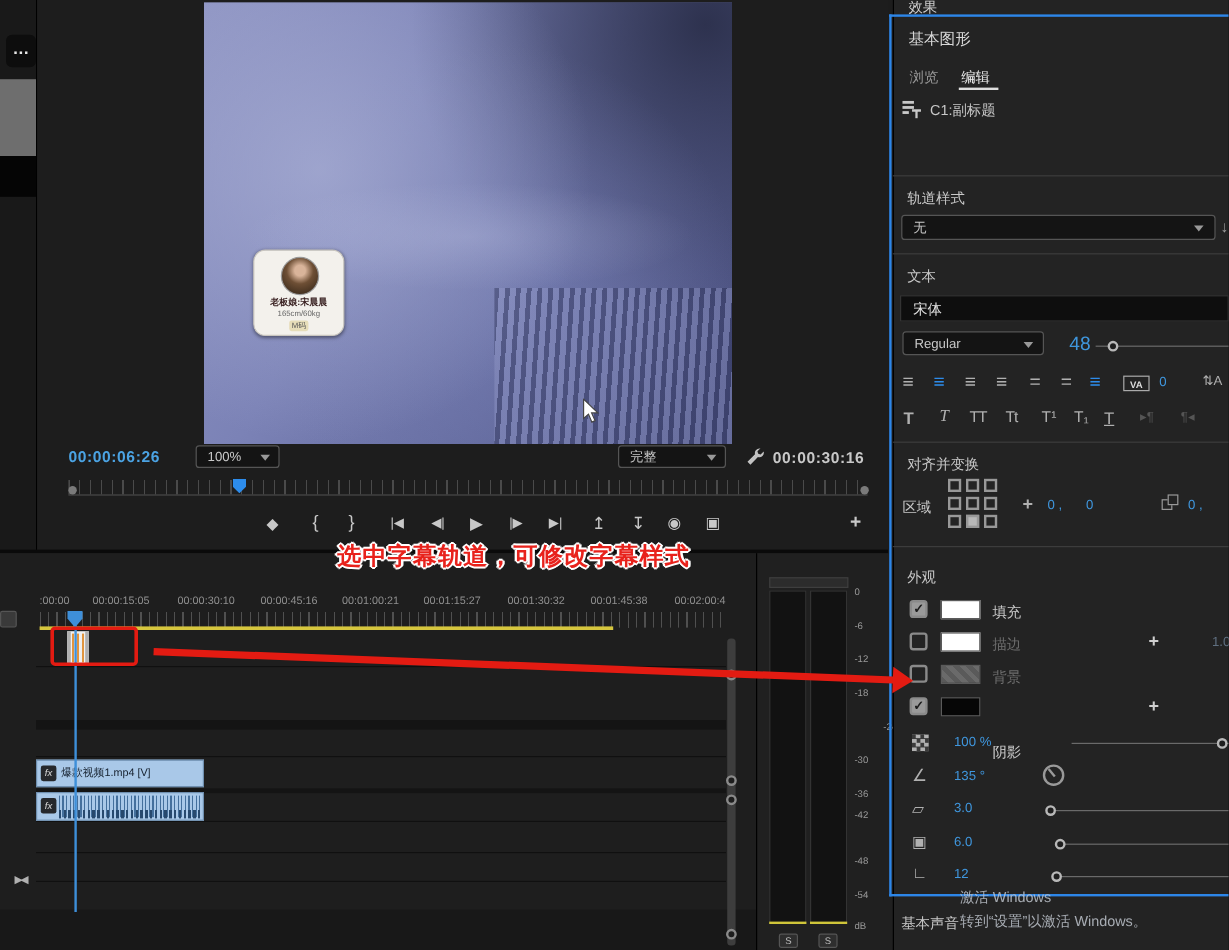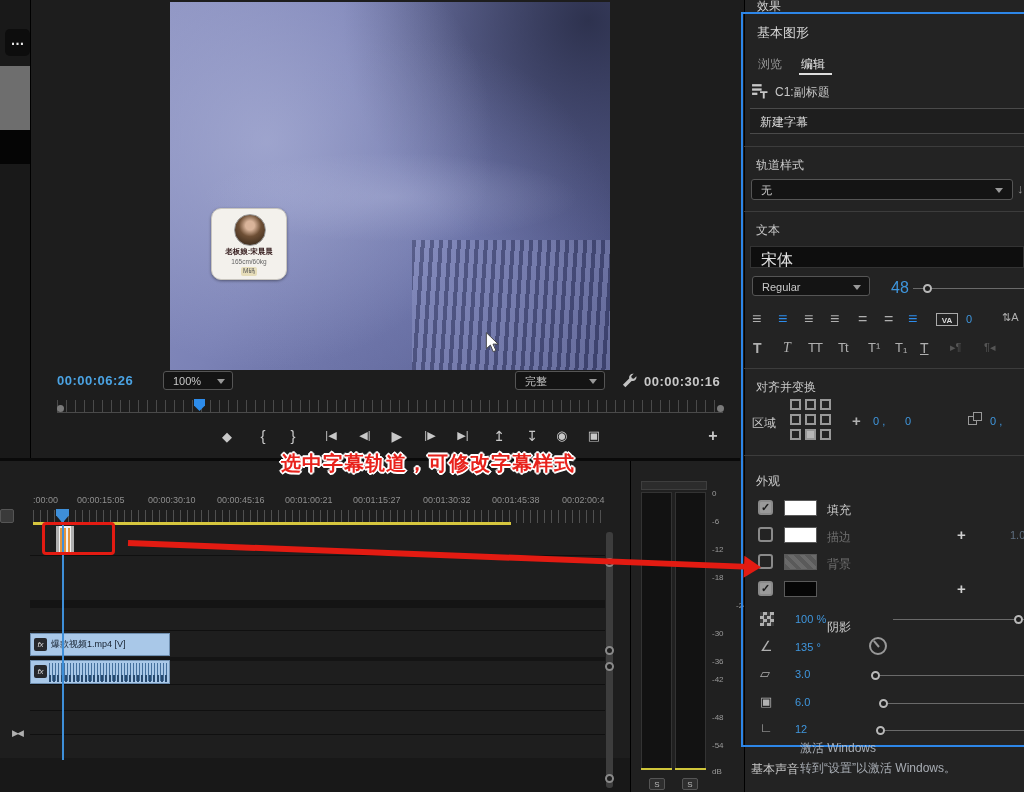--- a/index.html
+++ b/index.html
@@ -199,38 +199,34 @@
   <div class="ab" style="left:799px;top:73px;width:33px;height:2px;background:#dedede;"></div>
 
   <svg class="ab" style="left:751px;top:82px;" width="17" height="17" viewBox="0 0 16 16">
     <rect x="1" y="2" width="9" height="2.2" fill="#c8c8c8"></rect>
     <rect x="1" y="6" width="9" height="2.2" fill="#c8c8c8"></rect>
     <rect x="1" y="10" width="5" height="2.2" fill="#c8c8c8"></rect>
     <path d="M8.5 9.5 h7 M12 9.5 v6" stroke="#c8c8c8" stroke-width="1.8" fill="none"></path>
   </svg>
   <span class="ab" style="left:775px;top:84px;font-size:12px;color:#c8c8c8;">C1:副标题</span>
 
-  <div class="ab" style="left:750px;top:108px;width:274px;height:26px;background:#1e1e1e;
-       border-top:1px solid #4a4a4a;border-bottom:1px solid #4a4a4a;box-sizing:border-box;">
-      <span class="ab" style="left:10px;top:5px;font-size:12px;color:#dedede;">新建字幕</span>
-  </div>
 
   <div class="ab panel-line" style="left:744px;top:146px;width:280px;"></div>
   <span class="ab lbl" style="left:756px;top:157px;">轨道样式</span>
   <div class="ab dd" style="left:751px;top:179px;width:262px;height:21px;line-height:21px;">
       <span>无</span>
       <div class="chev ab" style="right:9px;top:8px;"></div>
   </div>
   <span class="ab" style="left:1017px;top:181px;font-size:13px;color:#9a9a9a;font-weight:bold;">↓</span>
 
   <div class="ab panel-line" style="left:744px;top:211px;width:280px;"></div>
   <span class="ab lbl" style="left:756px;top:222px;">文本</span>
 
   <div class="ab" style="left:750px;top:246px;width:274px;height:22px;background:#0e0e0e;border:1px solid #333;box-sizing:border-box;">
-      <span class="ab" style="left:10px;top:3px;font-size:16px;color:#e2e2e2;">宋体</span>
+      <span class="ab" style="left:10px;top:3px;font-size:12px;color:#e2e2e2;">宋体</span>
   </div>
   <div class="ab dd" style="left:752px;top:276px;width:118px;height:20px;line-height:20px;">
       <span>Regular</span>
       <div class="chev ab" style="right:8px;top:8px;"></div>
   </div>
   <span class="ab bval" style="left:891px;top:279px;font-size:16px;">48</span>
   <div class="ab sline" style="left:913px;top:288px;width:111px;"></div>
   <div class="ab knob" style="left:923px;top:284px;"></div>
 
   <span class="ab icon" style="left:752px;top:310px;font-size:16px;">≡</span>

